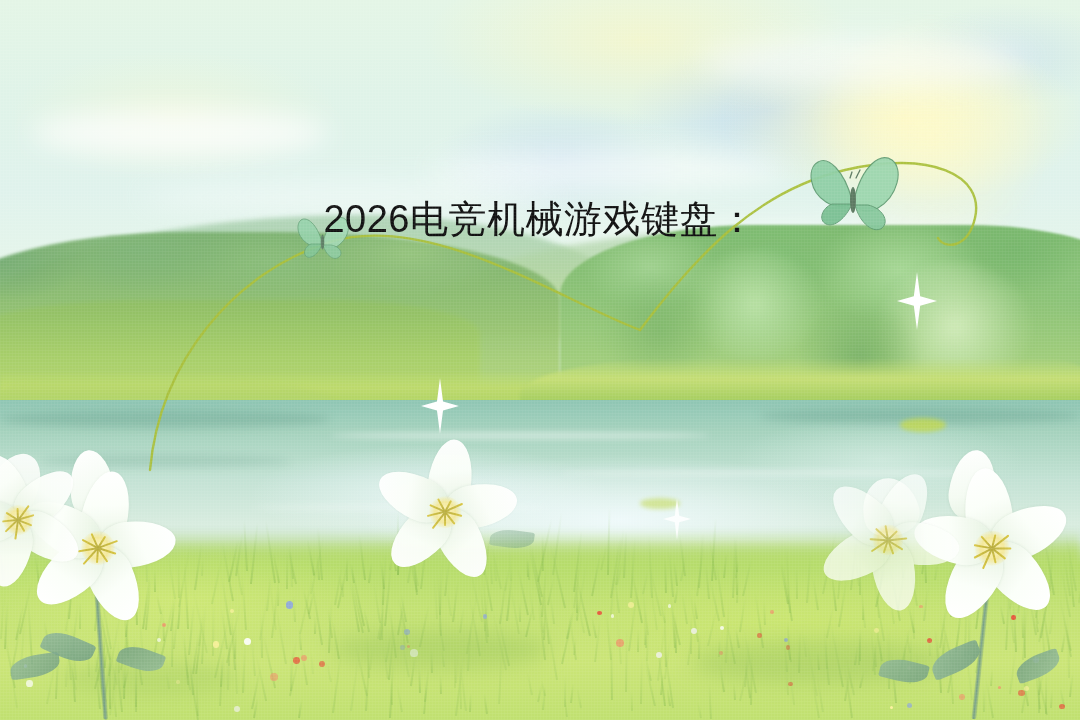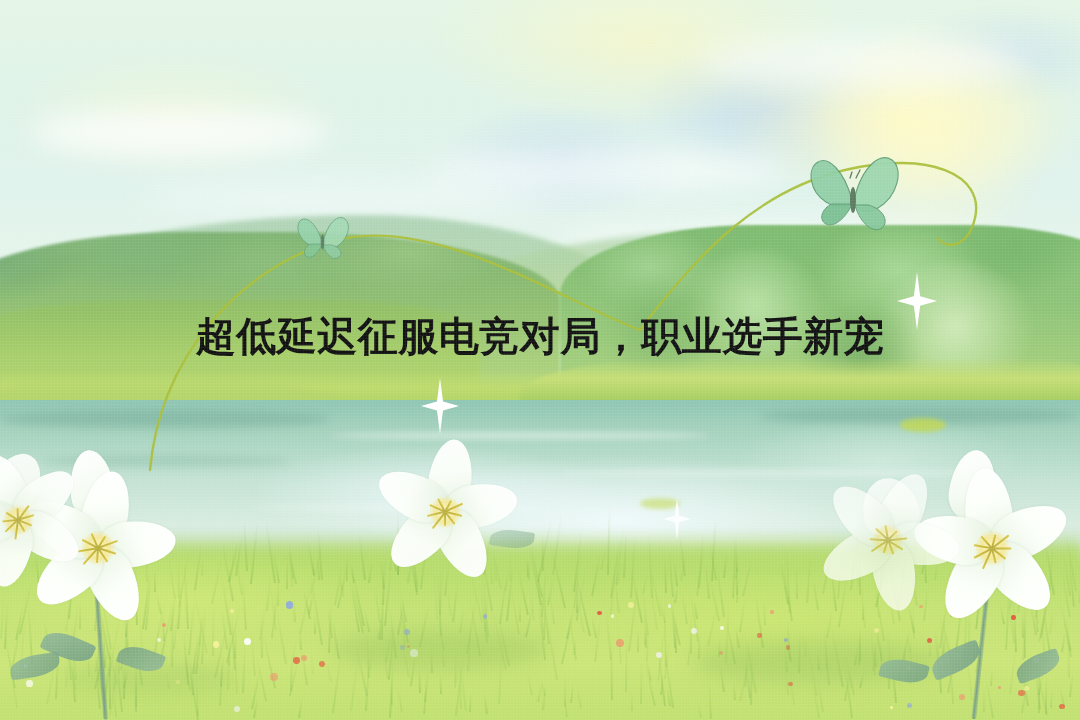--- a/index.html
+++ b/index.html
@@ -984,16 +984,16 @@
         <path d="M31,33 C34,44 42,49 47,45 C52,41 47,34 39,33 Z" fill="#8ecba2" stroke="#65a278" stroke-width=".8" opacity=".9"></path>
         <ellipse cx="30.5" cy="30" rx="1.8" ry="7.5" fill="#5f7f66"></ellipse>
       </g>
     </svg>
   </div>
 
   <div class="spark" style="left:897px;top:272px;width:40px;height:58px;"></div>
   <div class="spark" style="left:421px;top:378px;width:38px;height:56px;"></div>
   <div class="spark" style="left:663px;top:498px;width:28px;height:42px;opacity:.85;"></div>
 
-  <div class="headline line2">超低延迟征服电竞对局，职业选手新宠</div>
+  <div class="headline line1">2026电竞机械游戏键盘：</div>
 
   <div class="grain"></div>
 </div>
 
 </body></html>

